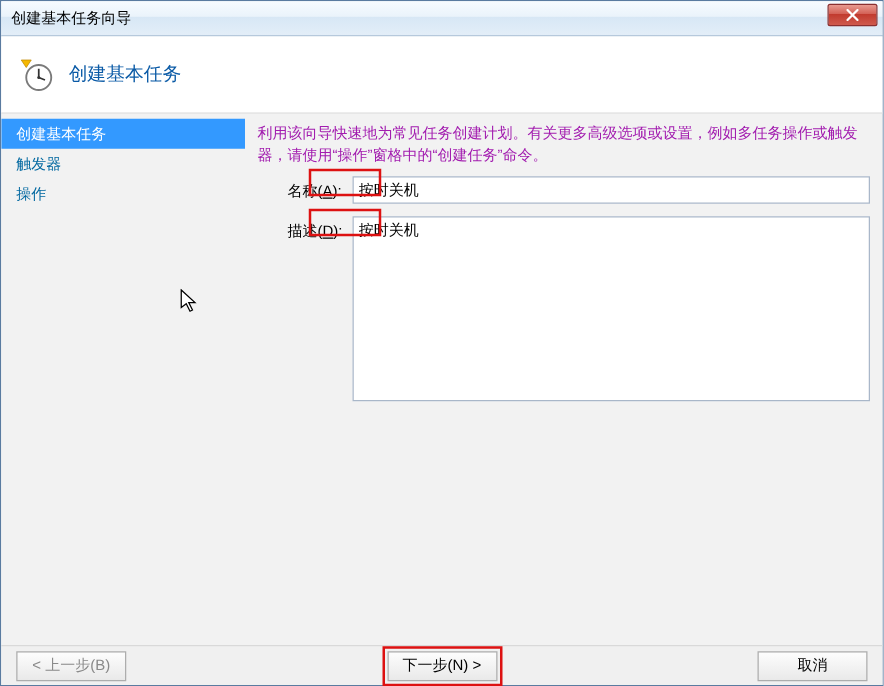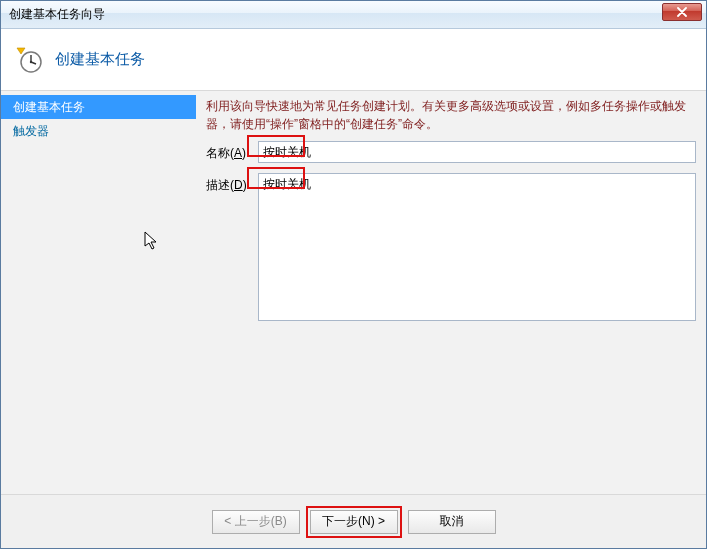--- a/index.html
+++ b/index.html
@@ -61,29 +61,29 @@
   .sidebar .item.selected {
     background: #3399ff;
     color: #fff;
   }
   .content {
     flex: 1;
     padding: 6px 10px 0 10px;
     position: relative;
   }
   .helptext {
-    color: #7f1d1d; line-height: 18px;
+    color: #a21caf; line-height: 18px;
     margin-bottom: 8px;
   }
   .formrow {
     display: flex; align-items: flex-start;
     margin-bottom: 10px;
   }
   .formrow .label {
-    width: 52px; padding-top: 4px; color: #000;
+    width: 52px; padding-top: 4px; color: #000; margin-left: 24px;
   }
   .formrow .label u { text-decoration: underline; }
   .text-input {
     flex: 1; height: 22px;
     border: 1px solid #a9b7c9;
     padding: 2px 4px;
     font: inherit; background: #fff;
   }
   .textarea {
     flex: 1; height: 148px;
@@ -91,24 +91,24 @@
     padding: 2px 4px;
     font: inherit; background: #fff;
     resize: none;
   }
   .hl {
     position: absolute;
     border: 2px solid #d11;
     pointer-events: none;
   }
   .footer {
-    height: 54px;
+    height: 32px;
     background: #f0f0f0;
     border-top: 1px solid #d9d9d9;
-    display: flex; align-items: center; justify-content: center;
+    display: flex; align-items: center; justify-content: space-between;
     gap: 10px; padding: 0 12px;
   }
   .btn {
     min-width: 88px; height: 24px;
     border: 1px solid #adadad;
     background: linear-gradient(to bottom, #fdfdfd, #e9e9e9);
     font: inherit; cursor: pointer;
     padding: 0 8px;
   }
   .btn:disabled { color: #8a8a8a; cursor: default; }
@@ -142,20 +142,21 @@
       </svg>
     </div>
     <div class="header-title">创建基本任务</div>
   </div>
 
   <div class="body">
 
     <div class="sidebar">
       <div class="item selected"><span>创建基本任务</span></div>
       <div class="item"><span>触发器</span></div>
+      <div class="item"><span>操作</span></div>
     </div>
 
     <div class="content">
       <div class="helptext">利用该向导快速地为常见任务创建计划。有关更多高级选项或设置，例如多任务操作或触发器，请使用“操作”窗格中的“创建任务”命令。</div>
 
       <div class="formrow">
         <div class="label">
           <span>名称(</span><u>A</u><span>):</span>
         </div>
         <input class="text-input" value="按时关机" style="">

